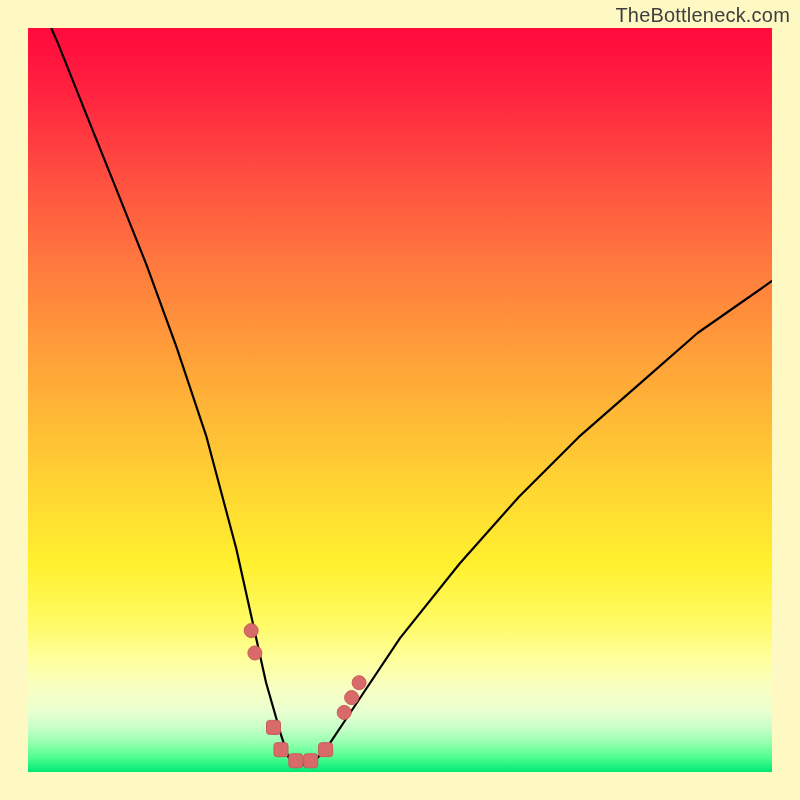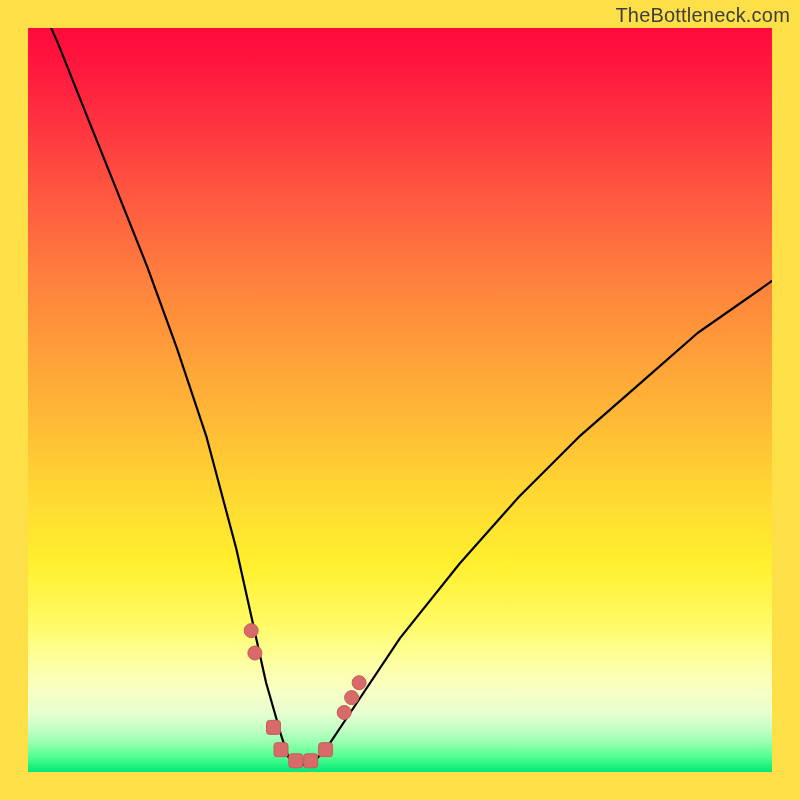--- a/index.html
+++ b/index.html
@@ -8,21 +8,21 @@
     width: 800px;
     height: 800px;
     overflow: hidden;
     background: #000;
     font-family: Arial, Helvetica, sans-serif;
   }
   .frame {
     position: absolute;
     top: 0; left: 0;
     width: 800px; height: 800px;
-    background: #fde047;
+    background: #fef9c3;
   }
   .plot {
     position: absolute;
     top: 28px;
     left: 28px;
     width: 744px;
     height: 744px;
     overflow: hidden;
   }
   .gradient {

